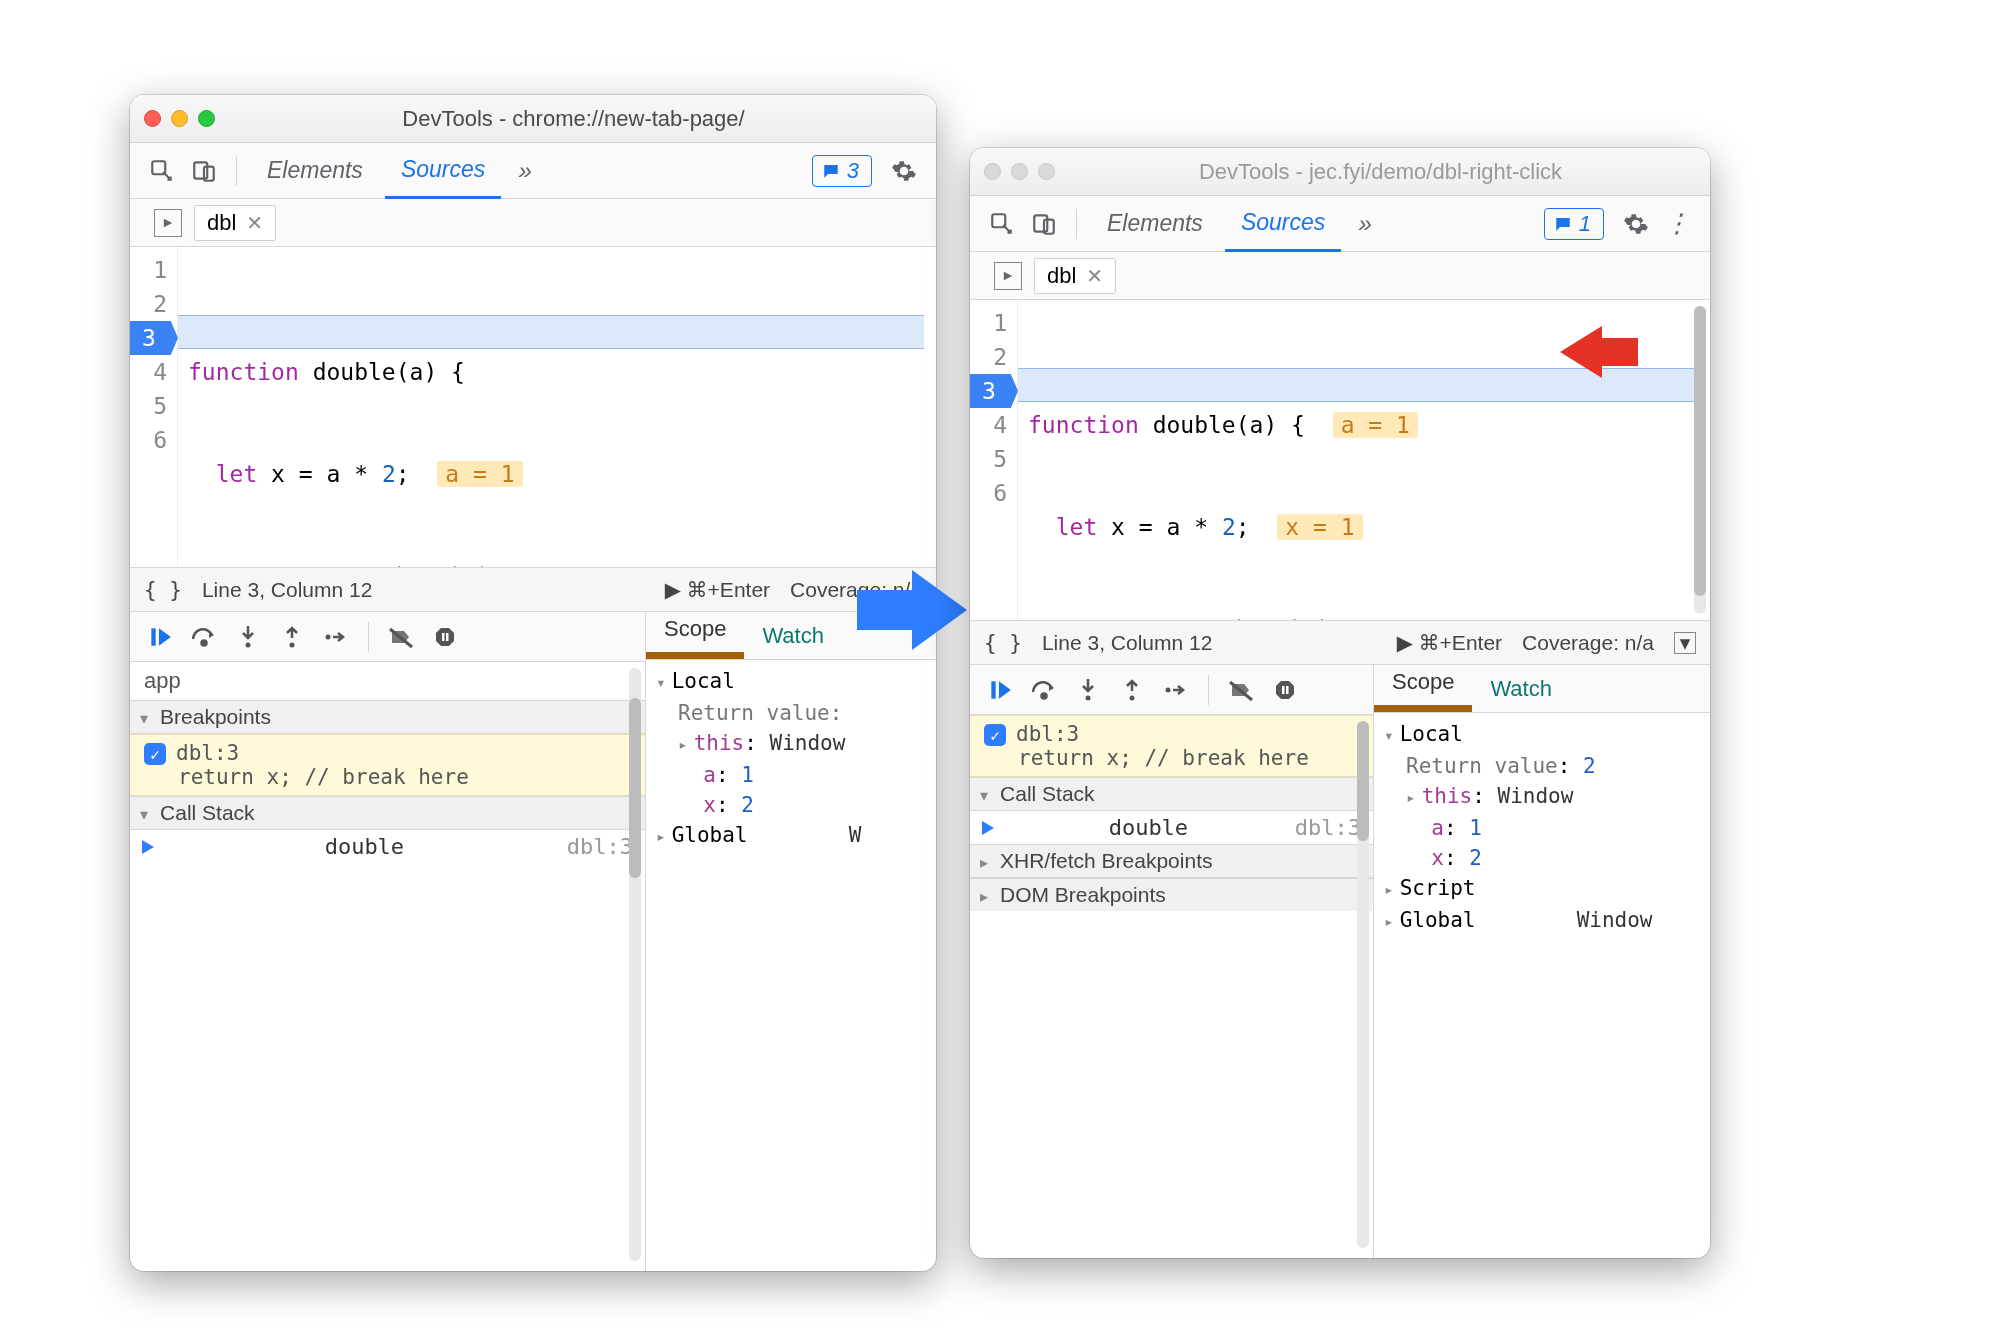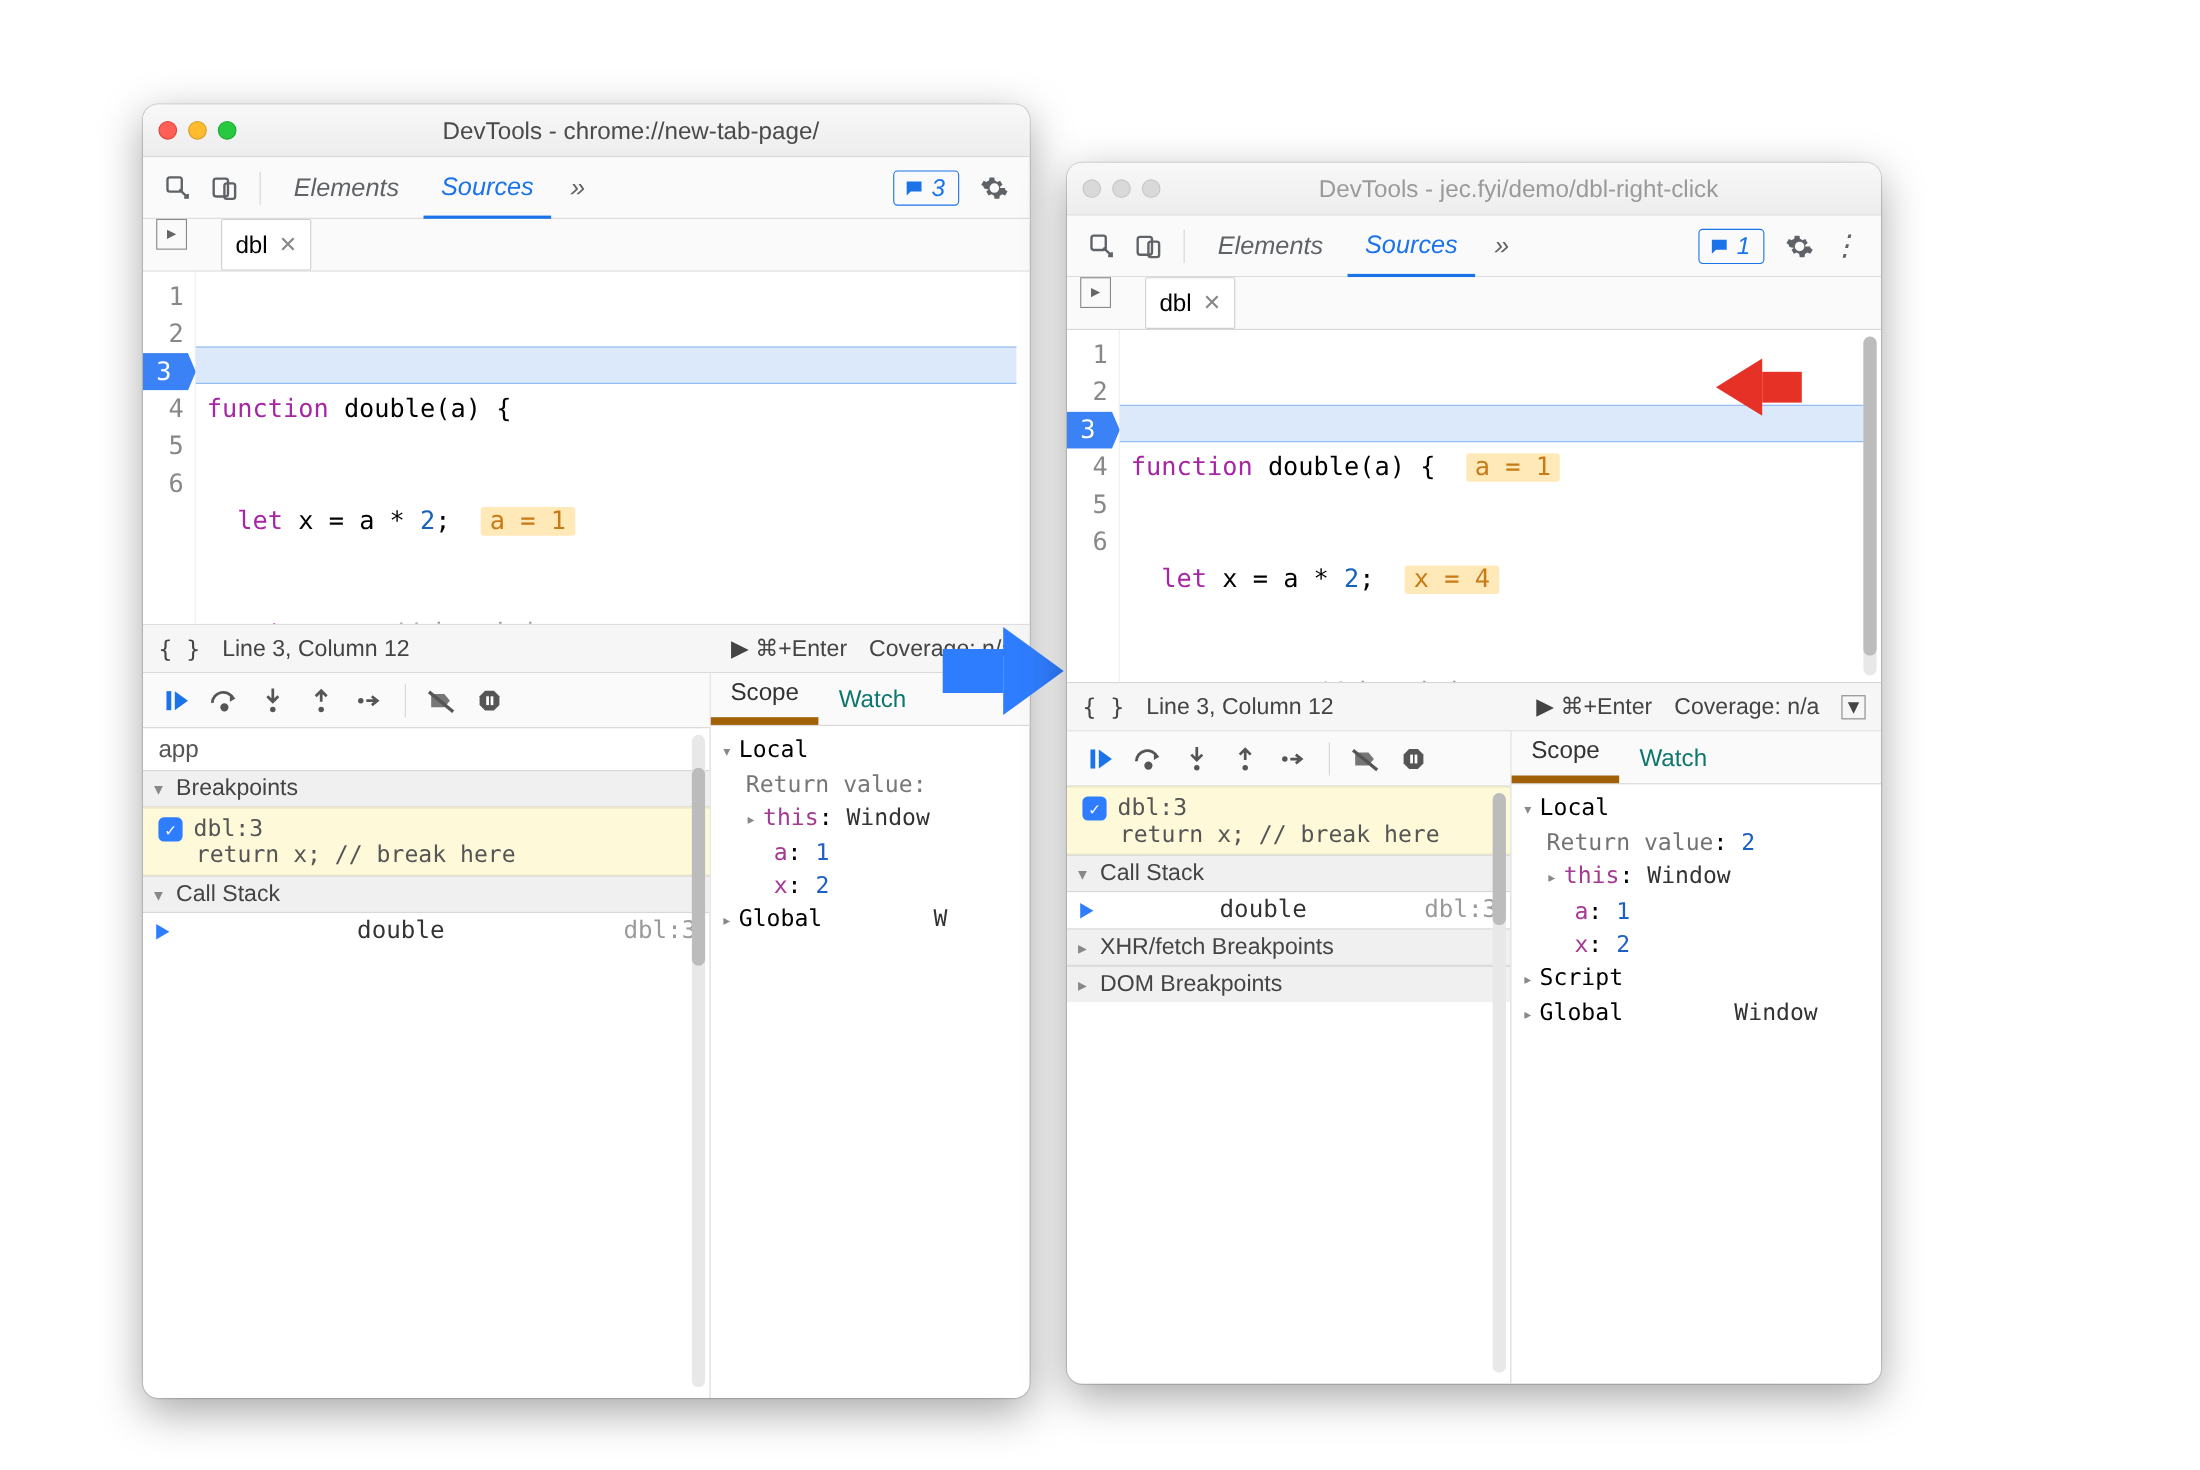--- a/index.html
+++ b/index.html
@@ -49,22 +49,22 @@
   .iconbtn { width:36px; height:36px; display:flex; align-items:center; justify-content:center; color:#5f6367; }
   .sep { width:1px; height:30px; background:#d5d5d5; margin:0 8px; }
   .tab { padding: 0 16px; font-size:23px; color:#5f6367; height:56px; display:flex; align-items:center; cursor:pointer;}
   .tab.active { color:#1a73e8; border-bottom:3px solid #1a73e8; font-weight:500;}
   .badge {
     display:flex; align-items:center; gap:6px;
     border:1.5px solid #1a73e8; color:#1a73e8; padding:2px 12px 2px 8px;
     border-radius:4px; font-size:22px; margin:0 8px; font-weight:500;
   }
   .filetabs {
-    height:48px; display:flex; border-bottom:1px solid #d7d7d7;
-    padding-left:12px; gap:19px; background:#fafafa;
+    height:48px; display:flex; align-items:center; border-bottom:1px solid #d7d7d7;
+    padding-left:24px; gap:0; background:#fafafa;
   }
   .navpane { width:28px; height:28px; border:1.5px solid #888; display:flex; align-items:center; justify-content:center; margin-right:12px;}
   .ftab { display:flex; align-items:center; gap:10px; padding:4px 12px; background:#fff; border:1px solid #cfcfcf; border-radius:2px; font-size:22px;}
   .close-x { color:#888; font-size:20px;}
   .editor { display:flex; flex:1; overflow:hidden; background:#fff; }
   .gutter { width:48px; text-align:right; padding:6px 10px 6px 4px; color:#888; font-family:Menlo,Consolas,monospace; font-size:23px; line-height:34px; background:#fff; border-right:1px solid #eee; position:relative;}
   .code { flex:1; padding:6px 10px; font-family:Menlo,Consolas,monospace; font-size:23px; line-height:34px; white-space:pre; position:relative;}
   .ln { height:34px; }
   .bp-marker { position:absolute; left:0; width:48px; height:34px; background:#3b82f6; color:#fff; clip-path: polygon(0 0, 85% 0, 100% 50%, 85% 100%, 0 100%); text-align:center; padding-right:10px; line-height:34px;}
   .hl-line { position:absolute; left:0; right:12px; height:34px; background:#dbe9fb; border-top:1px solid #8eb9f0; border-bottom:1px solid #8eb9f0; }
@@ -351,21 +351,21 @@
       <div class="ln">2</div>
       <div class="bp-marker" style="top:74px;"><span>3</span></div>
       <div class="ln" style="visibility:hidden;">3</div>
       <div class="ln">4</div>
       <div class="ln">5</div>
       <div class="ln">6</div>
     </div>
     <div class="code">
       <div class="hl-line" style="top:68px;"></div>
       <div class="ln" style="position:relative;"><span class="kw">function</span><span> double(a) {</span>  <span class="inline-val">a = 1</span></div>
-      <div class="ln" style="position:relative;"><span class="kw">  let</span><span> x = a * </span><span class="num">2</span><span>;</span>  <span class="inline-val">x = 4</span></div>
+      <div class="ln" style="position:relative;"><span class="kw">  let</span><span> x = a * </span><span class="num">2</span><span>;</span>  <span class="inline-val">x = 1</span></div>
       <div class="ln" style="position:relative;"><span class="kw">  return</span><span> x; </span><span class="cm">// break here</span></div>
       
       
       
     </div>
     <div class="scrollbar" style="top:6px; bottom:6px;">
         <div class="scrollthumb" style="top:0; height:94%;"></div>
       </div>
   </div>
   <div class="statusbar">

